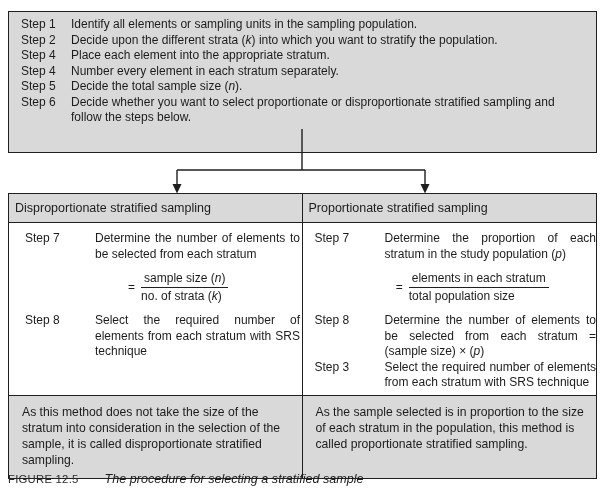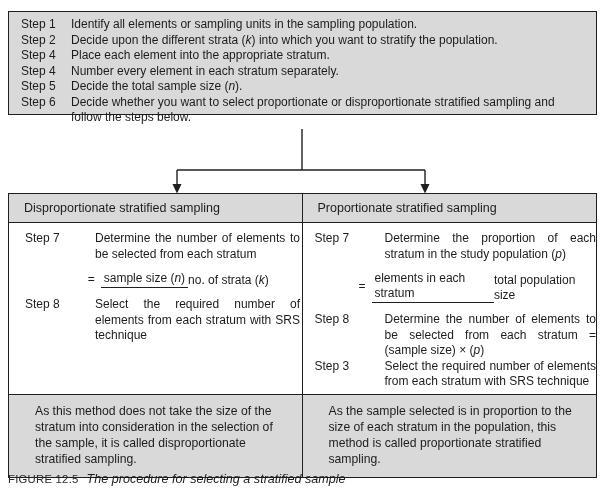--- a/index.html
+++ b/index.html
@@ -7,58 +7,58 @@
     --line-dark:#1f1f1f;
     --text-dark:#1c1c1c;
   }
   *{margin:0;padding:0;box-sizing:border-box;}
   html,body{width:606px;height:497px;background:#fff;overflow:hidden;}
   body{font-family:"Liberation Sans",sans-serif;color:var(--text-dark);
        -webkit-font-smoothing:antialiased;}
   .figure{position:relative;width:606px;height:497px;background:#fff;}
 
   
-  .top-box{position:absolute;left:8px;top:11px;width:589px;height:104px;
+  .top-box{position:absolute;left:8px;top:11px;width:589px;height:142px;
            background:var(--fill-gray);border:1.5px solid var(--line-dark);
            padding:5px 12px;font-size:12px;line-height:15.5px;}
   .step{display:flex;align-items:flex-start;}
   .top-box .lbl{flex:0 0 50px;}
   .top-box .txt{flex:1;}
 
   
   .connector{position:absolute;left:0;top:129px;width:606px;height:65px;}
 
   
   .table{position:absolute;left:8px;top:193px;width:589px;
          border:1.5px solid var(--line-dark);background:#fff;}
   .t-row{display:flex;align-items:stretch;}
   .t-row .cell{width:50%;}
   .t-row .cell.c-left{border-right:1.4px solid var(--line-dark);}
   .hdr-row .cell{background:var(--fill-gray);height:29px;line-height:29px;
-                 font-size:12.5px;padding-left:15px;
+                 font-size:12.5px;padding-left:6px;
                  border-bottom:1.4px solid var(--line-dark);}
   .body-row .cell{min-height:169px;padding:8px 0 4px 0;
                   font-size:12px;line-height:15.5px;}
   .body-row .step{padding-left:16px;gap:24px;}
   .cell.c-right .step{padding-left:12px;}
   .body-row .lbl{flex:0 0 46px;}
   .body-row .txt{width:205px;text-align:justify;}
   .cell.c-right .txt{width:233px;}
   .formula{display:flex;justify-content:center;align-items:center;gap:6px;
            margin:9px 10px 9px 56px;font-size:12px;}
-  .frac{display:inline-flex;flex-direction:row;align-items:flex-end;line-height:15px;}
+  .frac{display:inline-flex;flex-direction:column;align-items:flex-start;line-height:15px;}
   .frac .num{padding:0 3px 1px 3px;border-bottom:1.2px solid var(--line-dark);}
   .frac .den{padding-top:1px;}
   .note-row .cell{background:var(--fill-gray);min-height:69px;
                   border-top:1.4px solid var(--line-dark);
-                  padding:8px 12px 10px 26px;font-size:12.2px;line-height:16px;}
+                  padding:8px 12px 10px 13px;font-size:12.2px;line-height:16px;}
 
   
   .caption{position:absolute;left:8px;top:472px;display:flex;align-items:baseline;
-           gap:8px;white-space:nowrap;}
+           gap:26px;white-space:nowrap;}
   .cap-label{font-size:11.3px;letter-spacing:.25px;color:#2a2a2a;}
   .cap-title{font-size:12.6px;font-style:italic;}
 </style>
 </head>
 <body>
 
 <div class="figure">
 
   <div class="top-box">
     <div class="step">

